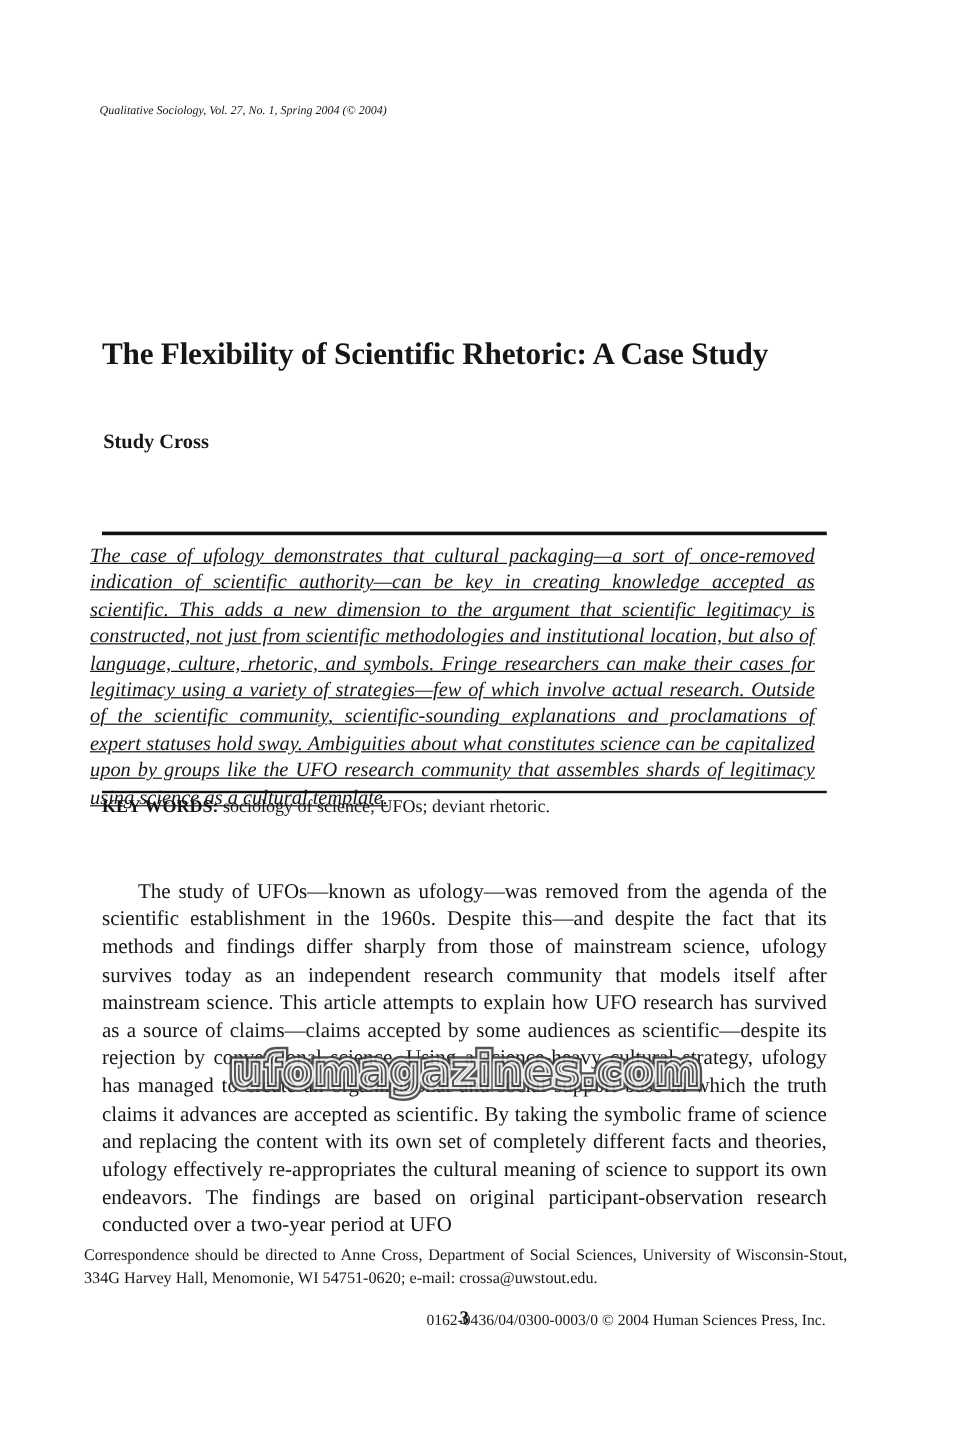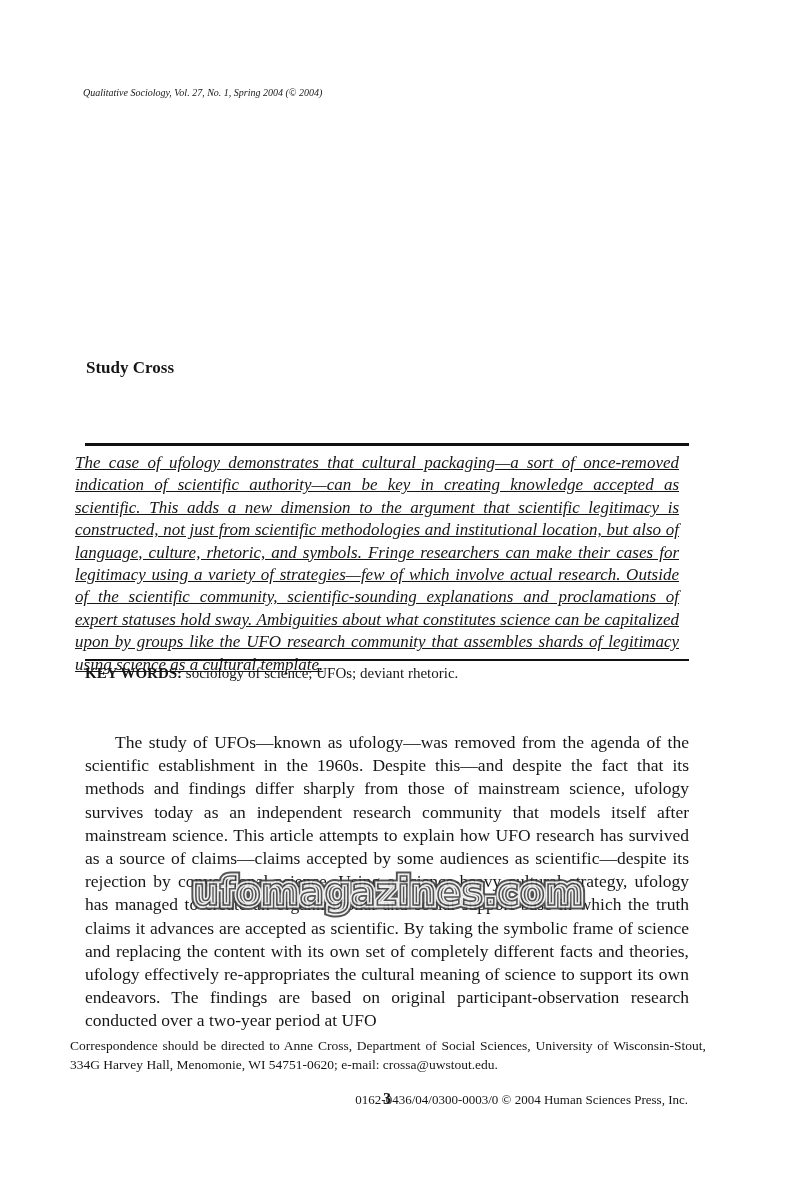--- a/index.html
+++ b/index.html
@@ -118,20 +118,21 @@
     white-space: nowrap;
     text-align: right;
   }
 </style>
 </head>
 <body>
 
 <div class="abs journal-citation">Qualitative Sociology, Vol. 27, No. 1, Spring 2004 (© 2004)</div>
 
 <div class="abs article-title">
+  <div>The Flexibility of Scientific Rhetoric: A Case Study</div>
 </div>
 
 <div class="abs author">Study Cross</div>
 
 <div class="abs rule-top"></div>
 
 <div class="abs abstract">The case of ufology demonstrates that cultural packaging—a sort of once-removed indication of scientific authority—can be key in creating knowledge accepted as scientific. This adds a new dimension to the argument that scientific legitimacy is constructed, not just from scientific methodologies and institutional location, but also of language, culture, rhetoric, and symbols. Fringe researchers can make their cases for legitimacy using a variety of strategies—few of which involve actual research. Outside of the scientific community, scientific-sounding explanations and proclamations of expert statuses hold sway. Ambiguities about what constitutes science can be capitalized upon by groups like the UFO research community that assembles shards of legitimacy using science as a cultural template.</div>
 
 <div class="abs rule-mid"></div>
 

